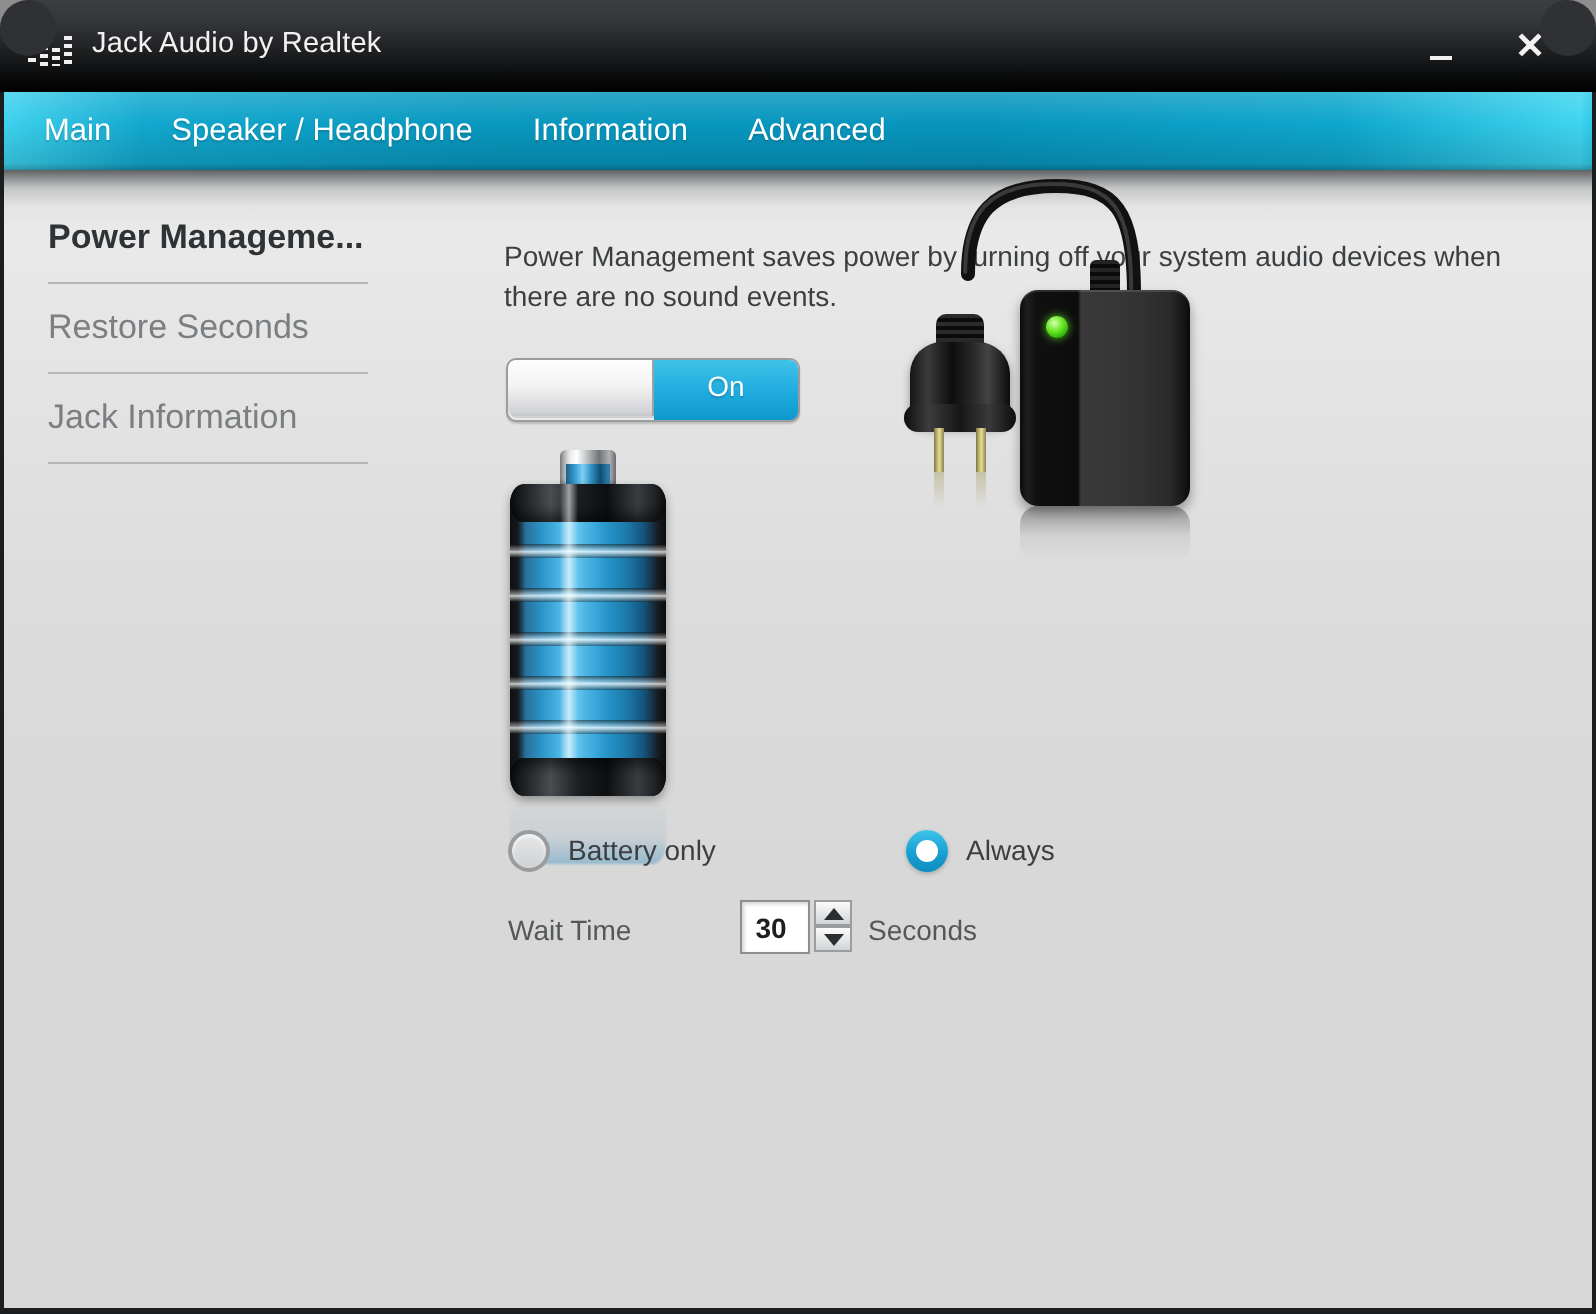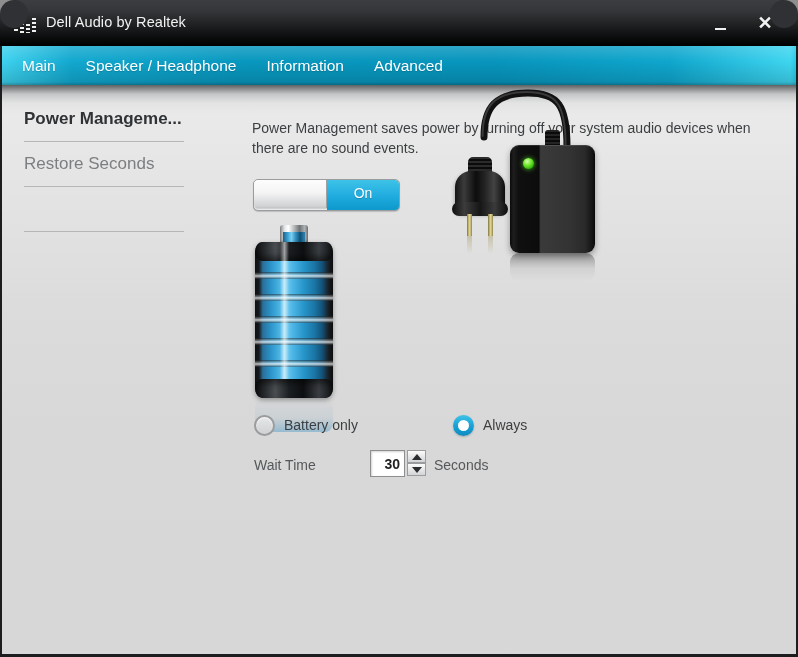--- a/index.html
+++ b/index.html
@@ -493,21 +493,21 @@
     top: 0;
     width: 35px;
     height: 27px;
     box-sizing: border-box;
     border: 1px solid #8c8e90;
     background: #ffffff;
     font-family: "Liberation Sans", sans-serif;
     font-size: 14px;
     font-weight: bold;
     color: #1d1f21;
-    text-align: right;
+    text-align: center;
     padding: 0 4px 0 0;
     box-shadow: inset 1px 1px 2px rgba(0,0,0,.18);
   }
   #wait-time-spinner {
     position: absolute;
     left: 155px;
     top: 0;
     width: 19px;
     height: 27px;
   }
@@ -546,21 +546,21 @@
 
 <div id="app-window">
 
   <div id="title-bar">
     <div id="window-icon">
       <div class="eq-col" style="left:0px;  height:12px;"></div>
       <div class="eq-col" style="left:6px;  height:18px;"></div>
       <div class="eq-col" style="left:12px; height:9px;"></div>
       <div class="eq-col" style="left:18px; height:15px;"></div>
     </div>
-    <div id="window-title">Dell Audio by Realtek</div>
+    <div id="window-title">Jack Audio by Realtek</div>
 
     <button class="win-btn" id="minimize-button">
       <span class="glyph"></span>
     </button>
     <button class="win-btn" id="close-button">✕</button>
   </div>
 
   <div id="tab-bar">
     <div id="tab-list">
       <div class="tab-item">Main</div>
@@ -575,20 +575,21 @@
     <div id="sidebar">
       <div class="sidebar-item active">
         <span class="label">Power Manageme...</span>
         <span class="divider"></span>
       </div>
       <div class="sidebar-item">
         <span class="label">Restore Seconds</span>
         <span class="divider"></span>
       </div>
       <div class="sidebar-item">
+        <span class="label">Jack Information</span>
         <span class="divider"></span>
       </div>
     </div>
 
     <div id="main-panel">
 
       <div id="description">Power Management saves power by turning off your system audio devices when there are no sound events.</div>
 
       <div id="power-toggle">
         <div id="toggle-knob"></div>

